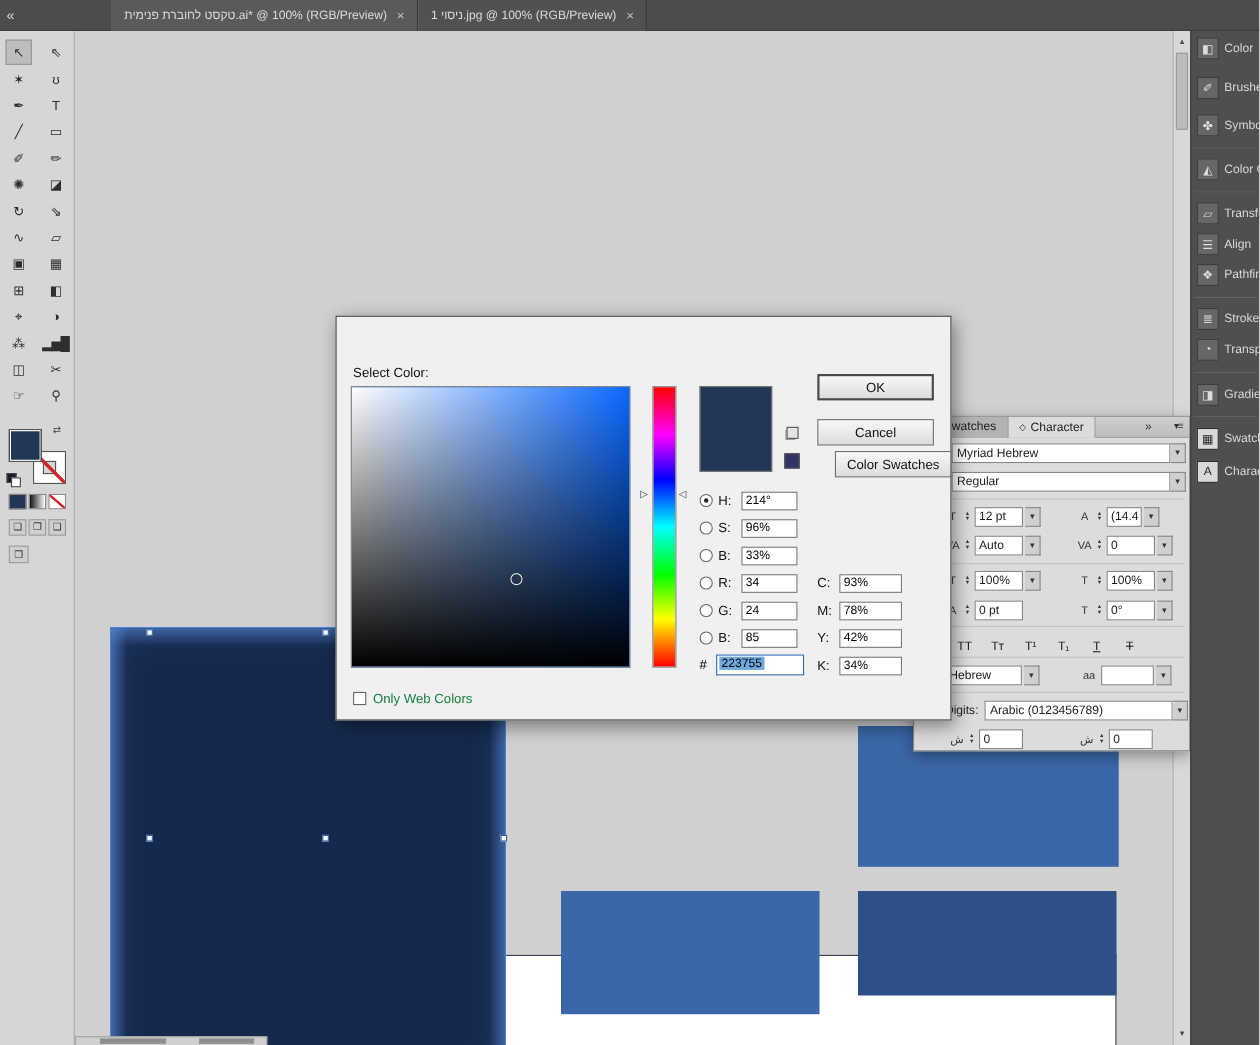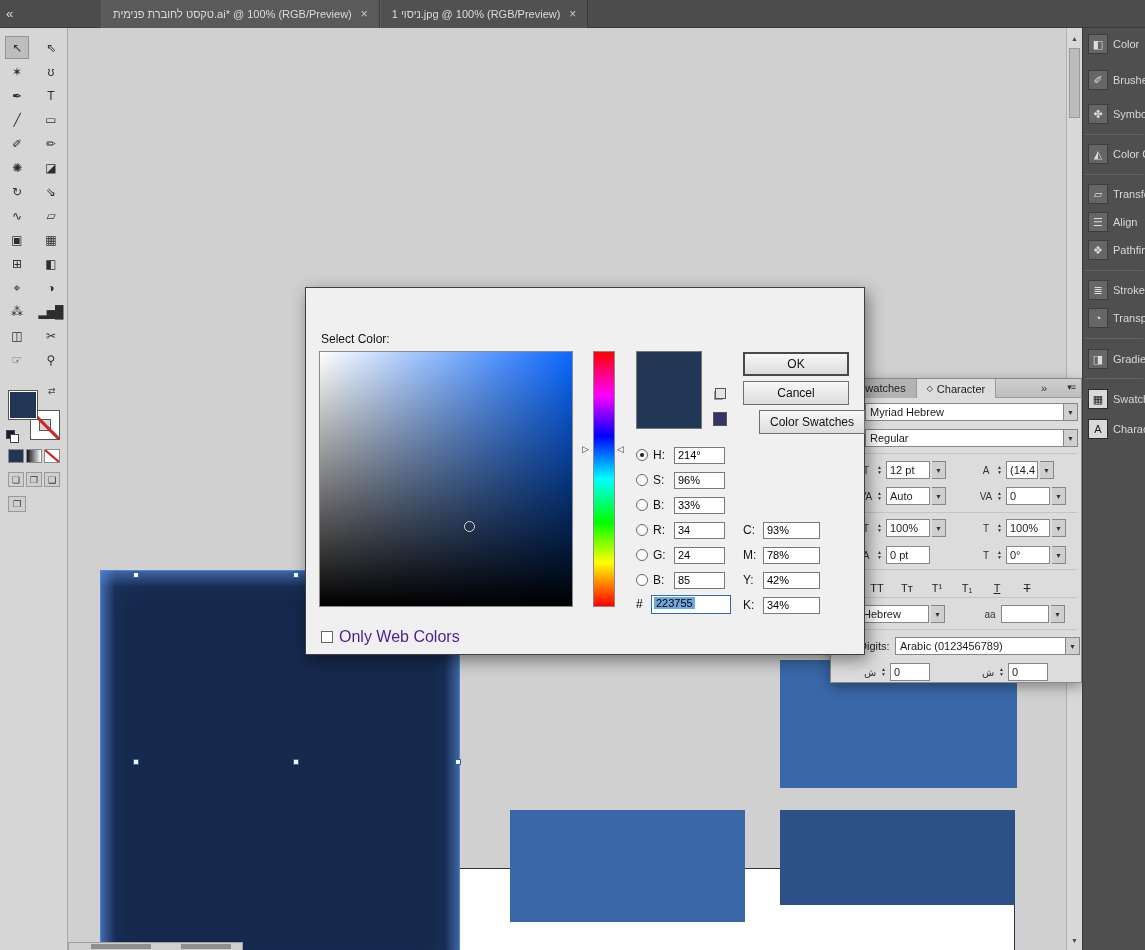--- a/index.html
+++ b/index.html
@@ -98,36 +98,36 @@
   .cf-marker { position:absolute; left:144px; top:169px; width:11px; height:11px; border:1px solid #e8e8e8; border-radius:50%; box-shadow:0 0 1px #000, inset 0 0 1px #000; }
   .huebar { position:absolute; left:287px; top:63px; width:22px; height:256px; border:1px solid #888;
       background:linear-gradient(to bottom,#f00 0%,#f0f 17%,#00f 33%,#0ff 50%,#0f0 67%,#ff0 83%,#f00 100%); }
   .hue-arrow { position:absolute; font-size:9px; color:#333; top:156px; }
   .hue-arrow.l { left:276px; }
   .hue-arrow.r { left:311px; }
   .newswatch { position:absolute; left:330px; top:63px; width:66px; height:78px; border:1px solid #777; }
   .cube { position:absolute; left:409px; top:100px; width:11px; height:11px; border:1px solid #555; background:#e4e4e4; box-shadow:-2px 2px 0 -1px #9a9a9a; }
   .webswatch { position:absolute; left:407px; top:124px; width:14px; height:14px; border:1px solid #555; }
   .dbtn { position:absolute; left:437px; width:106px; height:24px; background:linear-gradient(#f8f8f8,#dcdcdc); border:1px solid #707070; font-size:12px; font-family:inherit; color:#111; }
-  .dbtn.ok { top:64px; border:2px solid #4a4a4a; }
+  .dbtn.ok { top:52px; border:2px solid #4a4a4a; }
   .dbtn.cancel { top:93px; }
   .dbtn.swatches { top:122px;margin-left:16px; }
   .vrow { position:absolute; left:330px; display:flex; align-items:center; gap:5px; height:18px; }
   .crow { position:absolute; left:437px; display:flex; align-items:center; gap:4px; height:18px; }
   .radio { width:12px; height:12px; border:1px solid #666; border-radius:50%; background:#fdfdfd; position:relative; }
   .radio.checked::after { content:""; position:absolute; inset:3px; border-radius:50%; background:#222; }
   .vlabel { font-size:12px; color:#111; width:16px; }
   .vfield { width:51px; height:17px; background:#fff; border:1px solid #7a7a7a; font-size:11px; padding:1px 3px; }
   .vfield.wide { width:57px; }
   .hexlabel { font-size:12px; width:10px; }
   .hexfield { width:80px; height:19px; background:#fff; border:1px solid #2d6cb5; font-size:11px; padding:1px 2px; }
   .hexsel { background:#6fa8dc; color:#000; padding:0 2px; }
   .webrow { position:absolute; left:15px; top:340px; display:flex; align-items:center; gap:6px; }
   .checkbox { width:12px; height:12px; border:1px solid #666; background:#fff; }
-  .weblabel { font-size:16px; color:#4c1d95; }
+  .weblabel { font-size:12px; color:#15803d; }
 </style>
 </head>
 <body>
 
 <div class="app">
 
   <div class="canvas">
     <div class="artboard-band" style="background-color: rgb(255, 255, 255);"></div>
     <div class="placed-image" style="background-color: rgb(22, 41, 77);"></div>
     <div class="art-rect" style="left: 712px; top: 632px; width: 237px; height: 128px; background-color: rgb(58, 103, 167);"></div>

